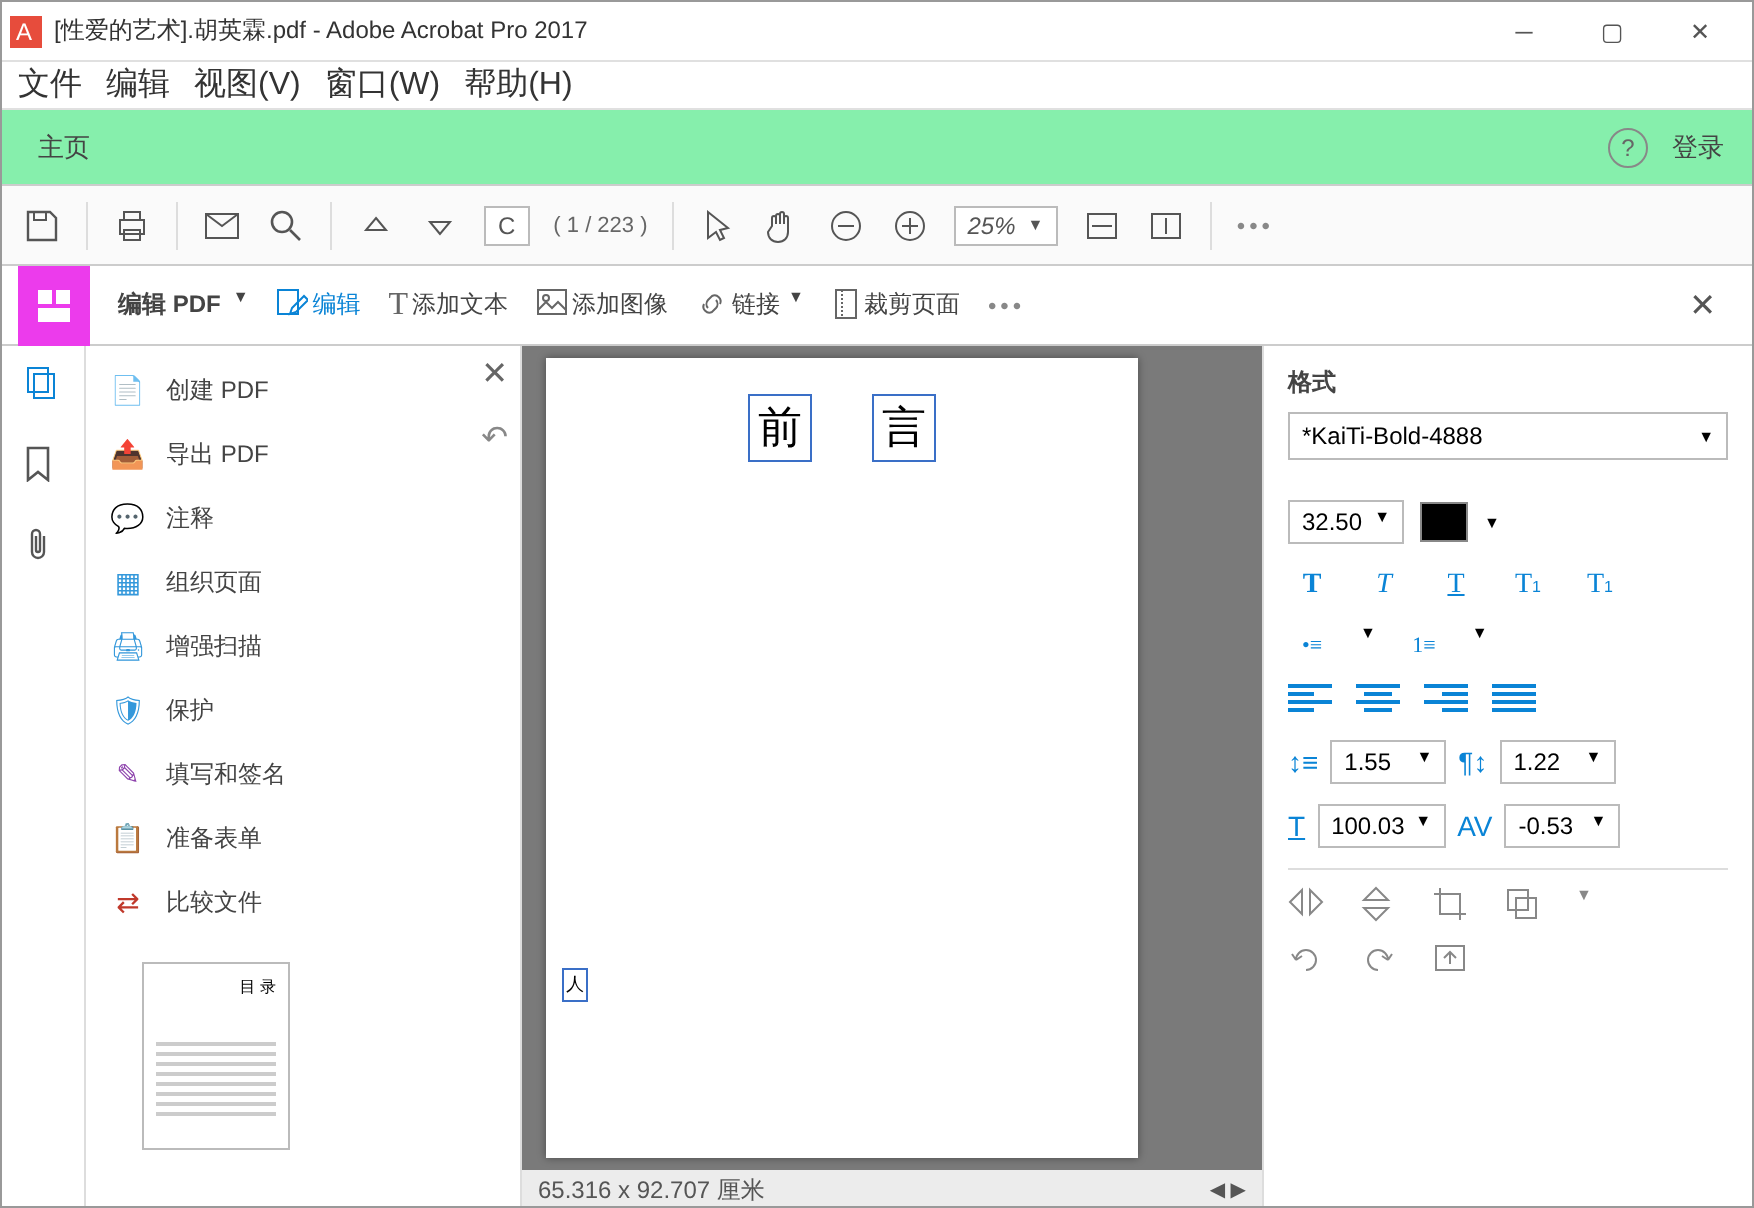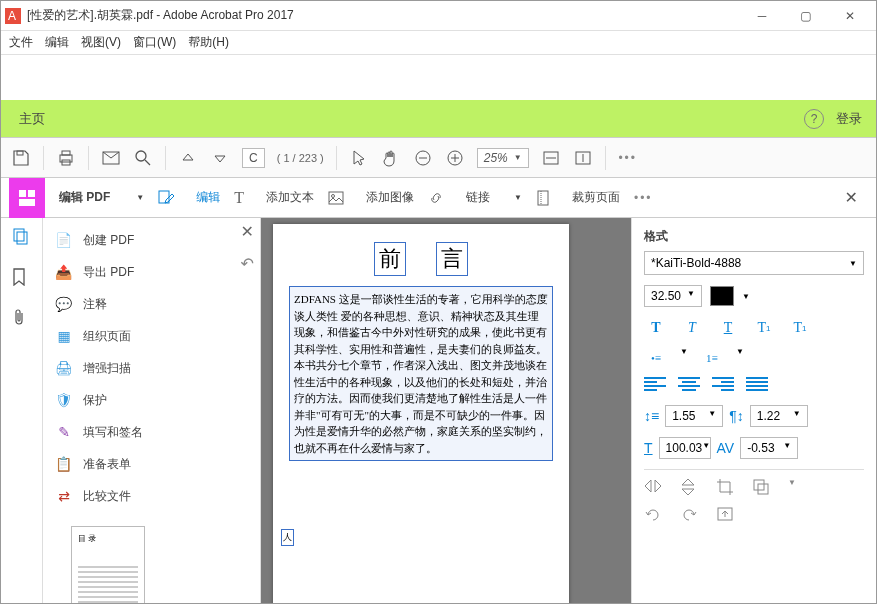--- a/index.html
+++ b/index.html
@@ -2,36 +2,36 @@
 <html><head>
 <meta charset="utf-8">
 <style>
 *{margin:0;padding:0;box-sizing:border-box;font-family:"Microsoft YaHei","Segoe UI",sans-serif;font-size:12px;}
 body{width:877px;height:604px;background:#fff;overflow:hidden;border:1px solid #999;}
 .titlebar{height:30px;background:#fff;display:flex;align-items:center;padding:0 4px;border-bottom:1px solid #e0e0e0;}
 .titlebar .ic{width:16px;height:16px;margin-right:6px;}
 .titlebar .ttl{flex:1;color:#333;font-size:12px;}
 .wbtn{width:44px;height:28px;display:flex;align-items:center;justify-content:center;color:#555;}
 .menubar{height:24px;display:flex;align-items:center;padding:0 8px;gap:12px;background:#fff;border-bottom:1px solid #e0e0e0;}
-.menubar span{color:#333;font-size:12px;}
-.tabbar{height:38px;display:flex;align-items:center;background:#bef264;border-bottom:1px solid #ccc;margin-top:45px;}
+.menubar span{color:#333;font-size:16px;}
+.tabbar{height:38px;display:flex;align-items:center;background:#86efac;border-bottom:1px solid #ccc;}
 .tab{padding:0 18px;height:100%;display:flex;align-items:center;font-size:13px;color:#444;}
 .tab.doc{background:#fff;border-left:1px solid #ccc;border-right:1px solid #ccc;max-width:160px;}
 .tab.doc span{overflow:hidden;text-overflow:ellipsis;white-space:nowrap;}
 .tabright{margin-left:auto;display:flex;align-items:center;gap:12px;padding-right:14px;}
 .hcircle{width:20px;height:20px;border:1px solid #888;border-radius:50%;display:flex;align-items:center;justify-content:center;color:#666;}
 .toolbar{height:40px;background:#fafafa;border-bottom:1px solid #ccc;display:flex;align-items:center;padding:0 10px;gap:12px;color:#555;}
 .tbic{width:20px;height:20px;display:flex;align-items:center;justify-content:center;}
 .tbsep{width:1px;height:24px;background:#ddd;}
 .pgbox{border:1px solid #bbb;background:#fff;padding:2px 6px;min-width:22px;text-align:center;}
 .pginfo{color:#666;font-size:11px;}
 .zoomsel{border:1px solid #bbb;background:#fff;padding:2px 6px;display:flex;align-items:center;gap:6px;font-style:italic;}
 .editbar{height:40px;background:#fff;border-bottom:1px solid #ccc;display:flex;align-items:center;padding:0 8px;gap:14px;}
 .leftsq{width:36px;height:40px;background:#ec3bec;display:flex;align-items:center;justify-content:center;}
-.ebitem{display:flex;align-items:center;gap:22px;color:#444;}
+.ebitem{display:flex;gap:2px;color:#444;}
 .ebitem.accent{color:#0a84d6;}
 .closex{margin-left:auto;margin-right:10px;font-size:16px;color:#555;}
 .mainrow{display:flex;height:432px;}
 .rail{width:42px;background:#fff;border-right:1px solid #ddd;display:flex;flex-direction:column;align-items:center;padding-top:10px;gap:20px;}
 .rail .ric{width:20px;height:20px;color:#0a84d6;}
 .leftpanel{width:218px;background:#fff;border-right:1px solid #ddd;position:relative;}
 .lphead{height:30px;display:flex;align-items:center;padding:0 10px;gap:8px;border-bottom:1px solid #eee;}
 .lpclose{position:absolute;right:6px;top:4px;font-size:16px;color:#666;}
 .lpundo{position:absolute;right:6px;top:36px;font-size:16px;color:#888;}
 .lplist{padding:6px 0;}
@@ -43,21 +43,21 @@
 .docarea{flex:1;background:#7a7a7a;position:relative;overflow:hidden;}
 .page{position:absolute;left:12px;top:6px;width:296px;height:400px;background:#fff;box-shadow:0 0 4px rgba(0,0,0,0.4);padding:18px 16px;font-family:KaiTi,serif;}
 .phdr{display:flex;justify-content:center;gap:30px;margin-bottom:10px;}
 .phdr span{font-size:22px;border:1px solid #3a6fc7;padding:1px 4px;}
 .pbox{border:1px solid #3a6fc7;padding:4px;margin-bottom:10px;font-size:11px;line-height:1.5;font-family:KaiTi,serif;}
 .pbox.sel{background:rgba(180,200,240,0.2);}
 .smbox{position:absolute;left:8px;bottom:78px;border:1px solid #3a6fc7;font-size:9px;padding:1px;}
 .statusbar{position:absolute;bottom:0;left:0;right:0;height:20px;background:#ececec;display:flex;align-items:center;padding:0 8px;font-size:10px;color:#555;}
 .rpanel{width:245px;background:#fff;border-left:1px solid #ddd;padding:10px 12px;overflow:hidden;}
 .rlbl{font-size:12px;color:#444;margin-bottom:6px;font-weight:bold;}
-.rsel{width:100%;border:1px solid #bbb;padding:4px 6px;display:flex;justify-content:space-between;align-items:center;margin-bottom:10px;}
+.rsel{width:100%;border:1px solid #bbb;padding:4px 6px;display:flex;justify-content:space-between;align-items:center;margin-bottom:20px;}
 .rrow{display:flex;align-items:center;gap:8px;margin-bottom:10px;}
 .rin{border:1px solid #bbb;padding:3px 6px;width:58px;display:flex;justify-content:space-between;}
 .colsw{width:24px;height:20px;background:#000;border:1px solid #888;}
 .fmtrow{display:flex;gap:12px;margin-bottom:8px;}
 .fmtbtn{width:24px;height:22px;display:flex;align-items:center;justify-content:center;color:#0a84d6;font-size:14px;font-family:serif;}
 .alrow{display:flex;gap:12px;margin-bottom:10px;}
 .albtn{width:22px;height:18px;display:flex;flex-direction:column;gap:2px;}
 .albtn div{height:2px;background:#0a84d6;}
 .sprow{display:flex;align-items:center;gap:6px;margin-bottom:10px;}
 .spic{color:#0a84d6;font-size:14px;}
@@ -285,42 +285,45 @@
           <span class="lpic" style="color:#c0392b">📋</span>
           <span>准备表单</span>
         </div>
         <div class="lpitem">
           <span class="lpic" style="color:#c0392b">⇄</span>
           <span>比较文件</span>
         </div>
       </div>
     <div class="thumbarea">
       <div class="thumb">
-        <div style="text-align:left;font-size:8px;margin-bottom:22px">目 录</div>
+        <div style="text-align:right;font-size:8px;margin-bottom:22px">目 录</div>
         <div class="tl"></div>
           <div class="tl"></div>
           <div class="tl"></div>
           <div class="tl"></div>
           <div class="tl"></div>
           <div class="tl"></div>
           <div class="tl"></div>
           <div class="tl"></div>
       </div>
 
     </div>
   </div>
 
   <div class="docarea">
     <div class="page">
       <div class="phdr">
           <span>前</span>
           <span>言</span>
         </div>
-      <div class="pbox sel">ZDFANS 这是一部谈性生活的专著，它用科学的态度谈人类性 爱的各种思想、意识、精神状态及其生理现象，和借鉴古今中外对性研究的成果，使此书更有其科学性、实用性和普遍性，是夫妻们的良师益友。本书共分七个章节，作者深入浅出、图文并茂地谈在性生活中的各种现象，以及他们的长处和短处，并治疗的方法。因而使我们更清楚地了解性生活是人一件并非"可有可无"的大事，而是不可缺少的一件事。因为性是爱情升华的必然产物，家庭关系的坚实制约，也就不再在什么爱情与家了。</div>
       <div class="smbox">人</div>
+    </div>
+    <div class="statusbar">
+      <span>65.316 x 92.707 厘米</span>
+      <span style="margin-left:auto;font-size:10px">◀ ▶</span>
     </div>
   </div>
 
   <div class="rpanel">
     <div class="rlbl">格式</div>
     <div class="rsel">
         <span>*KaiTi-Bold-4888</span>
         <span style="font-size:8px">▼</span>
       </div>
     <div class="rrow">
@@ -377,21 +380,21 @@
           <span style="font-size:8px">▼</span>
         </div>
       <span class="spic">¶↕</span>
       <div class="rin">
           <span>1.22</span>
           <span style="font-size:8px">▼</span>
         </div>
     </div>
     <div class="sprow">
       <span class="spic" style="text-decoration:underline">T</span>
-      <div class="rin" style="width:52px">
+      <div class="rin" style="width:64px">
           <span>100.03</span>
           <span style="font-size:8px">▼</span>
         </div>
       <span class="spic">AV</span>
       <div class="rin">
           <span>-0.53</span>
           <span style="font-size:8px">▼</span>
         </div>
     </div>
     <div style="height:1px;background:#ddd;margin:8px 0"></div>

